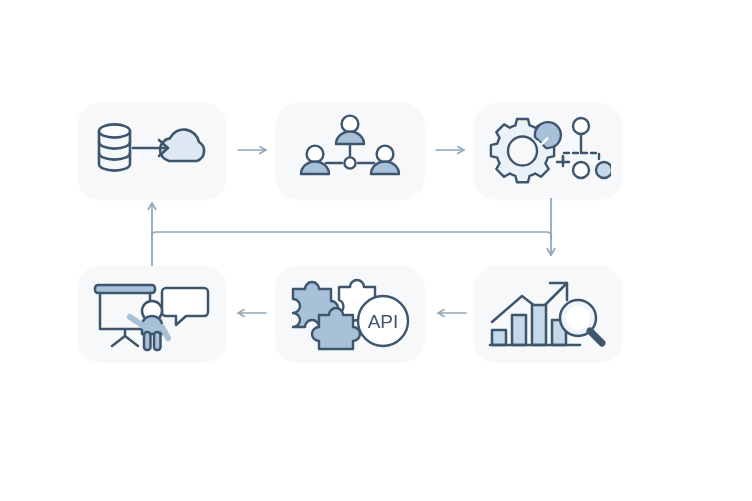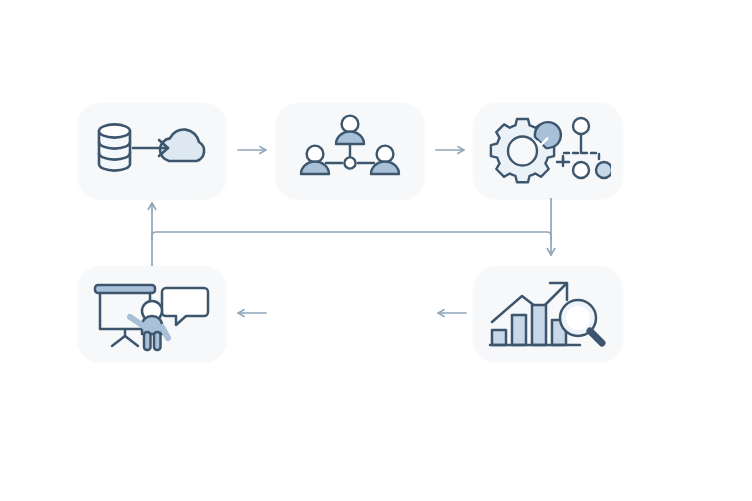--- a/index.html
+++ b/index.html
@@ -173,20 +173,35 @@
 
         <g>
           <circle cx="90" cy="41" r="18" fill="#eef4f9"></circle>
           <circle cx="90" cy="41" r="12" fill="#ffffff" stroke="none"></circle>
           <path d="M102,54 L114,66" stroke-width="7" stroke="#3d566e"></path>
         </g>
       </g>
     </svg>
   </div>
 
+  <div class="card" style="left:276px; top:266px; width:148px; height:95px;">
+    <svg width="122" height="78" viewBox="0 0 122 78" xmlns="http://www.w3.org/2000/svg">
+      <g stroke="#3d566e" stroke-width="2.4" stroke-linecap="round" stroke-linejoin="round">
+
+        <path fill="#a8c0d8" d="M4,14 h12 a7,7 0 0 1 14,0 h12 v12 a7,7 0 0 1 0,14 v12 h-12 a7,7 0 0 0 -14,0 h-12 a7,7 0 0 0 0,-14 a7,7 0 0 0 0,-14 z"></path>
+
+        <path fill="#ffffff" d="M50,12 h11 a7,7 0 0 1 14,0 h11 v13 a7,7 0 0 1 0,14 v13 h-11 a7,7 0 0 0 -14,0 h-11 a7,7 0 0 0 0,-14 a7,7 0 0 0 0,-13 z"></path>
+
+        <path fill="#a8c0d8" d="M30,40 h10 a7,7 0 0 1 14,0 h10 v12 a7,7 0 0 1 0,14 v8 h-34 v-8 a7,7 0 0 1 0,-14 z"></path>
+
+        <circle cx="94" cy="46" r="25" fill="#ffffff"></circle>
+      </g>
+      <text x="94" y="53" text-anchor="middle" font-family="Liberation Sans, sans-serif" font-size="19" fill="#3d566e">API</text>
+    </svg>
+  </div>
 
   <div class="card" style="left:78px; top:266px; width:148px; height:95px;">
     <svg width="124" height="76" viewBox="0 0 124 76" xmlns="http://www.w3.org/2000/svg">
       <g stroke="#3d566e" stroke-width="2.5" stroke-linecap="round" stroke-linejoin="round">
 
         <g fill="none">
           <rect x="5" y="9" width="60" height="8" rx="3" fill="#a8c0d8"></rect>
           <path d="M10,17 v36 h50 v-36"></path>
           <line x1="35" y1="53" x2="35" y2="60"></line>
           <path d="M22,70 L35,60 L48,70"></path>

